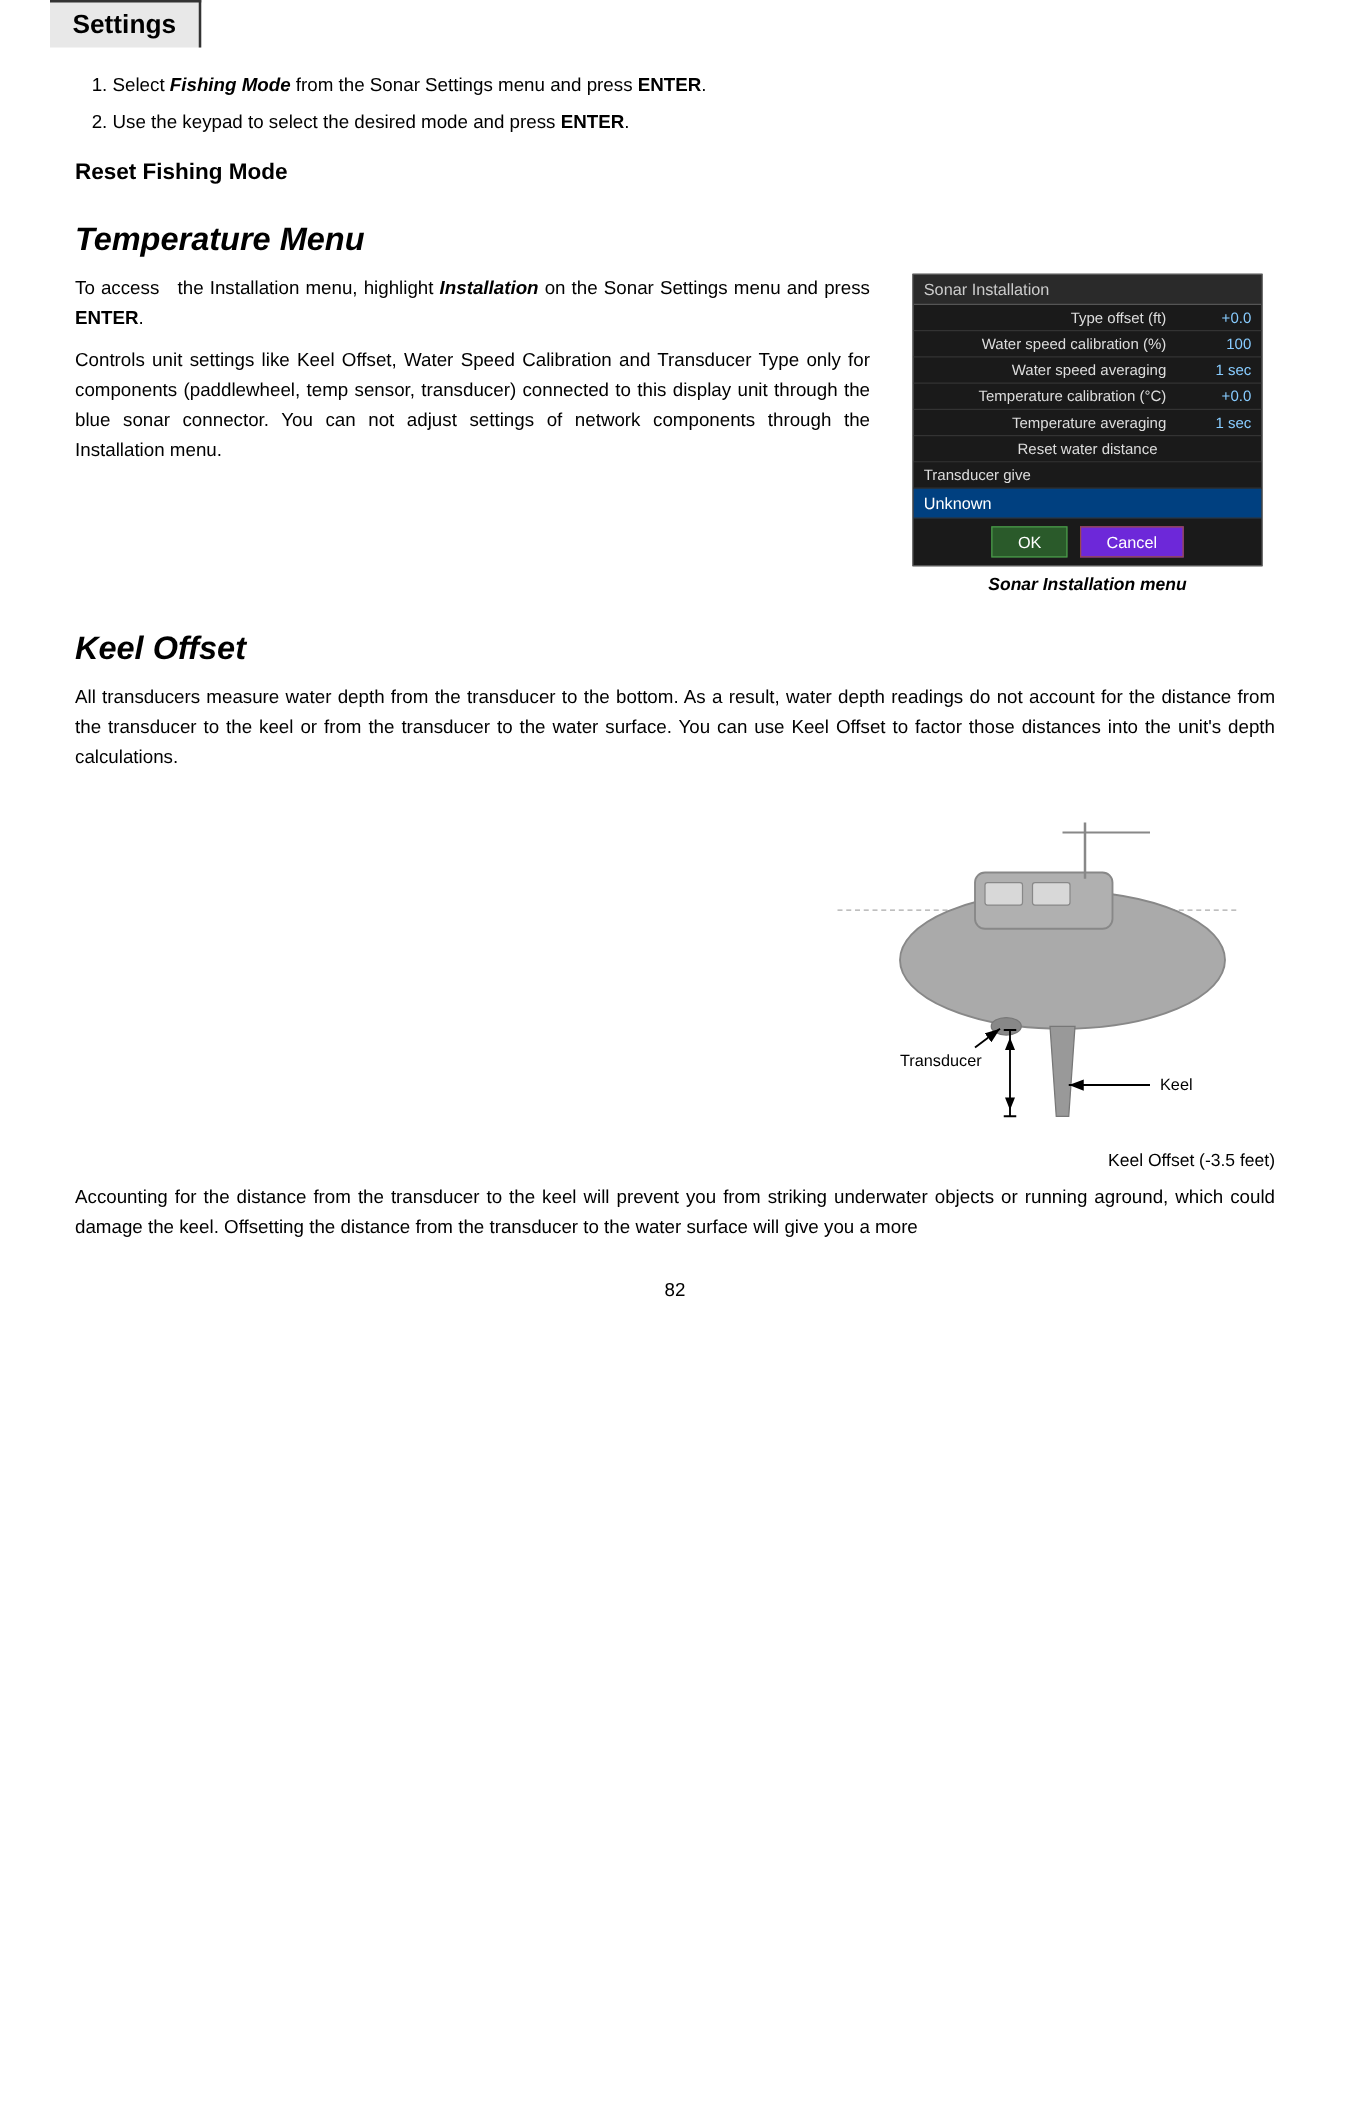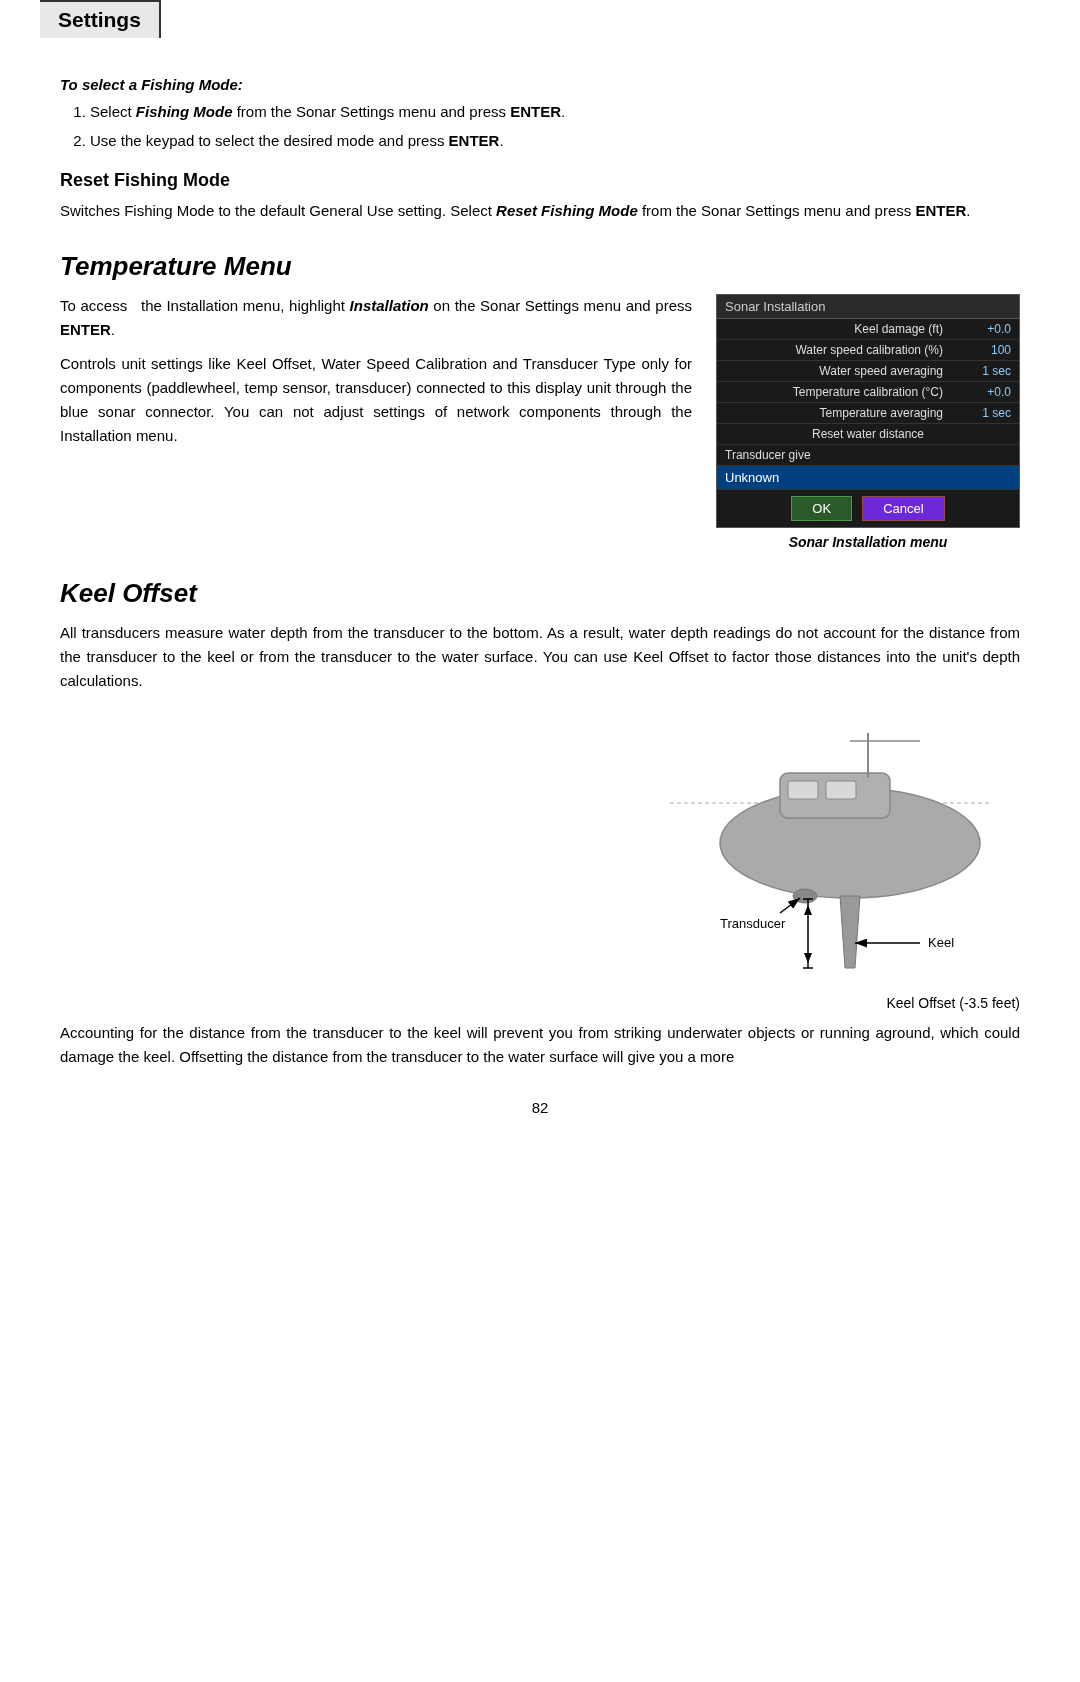--- a/index.html
+++ b/index.html
@@ -78,21 +78,21 @@
     .installation-image-col {
       flex: 0 0 300px;
       display: flex;
       flex-direction: column;
       align-items: center;
     }
     
     .sonar-menu {
       background: #1a1a1a;
       color: #fff;
-      width: 304px;
+      width: 280px;
       font-size: 13px;
       border: 1px solid #555;
     }
     .sonar-menu-title {
       background: #2a2a2a;
       color: #ccc;
       padding: 4px 8px;
       font-size: 13px;
       border-bottom: 1px solid #555;
     }
@@ -187,50 +187,46 @@
   </style>
 </head>
 <body>
 
 <div>
   <div class="settings-tab">Settings</div>
 </div>
 
 <div class="page-content">
 
-  <div class="fishing-mode-header">To select a Fishing Mode:</div>
 
   <ol>
     <li>
       <span>Select <em><b>Fishing Mode</b></em> from the Sonar Settings menu and press <b>ENTER</b>.</span>
     </li>
     <li>
       <span>Use the keypad to select the desired mode and press <b>ENTER</b>.</span>
     </li>
   </ol>
 
   <div class="section-heading">Reset Fishing Mode</div>
-  <p class="body-text">
-    Switches Fishing Mode to the default General Use setting. Select <em><b>Reset Fishing Mode</b></em> from the Sonar Settings menu and press <b>ENTER</b>.
-  </p>
 
   <div class="installation-menu-title">Temperature Menu</div>
 
   <div class="installation-content-row">
     <div class="installation-text-col">
       <p class="body-text">
         To access &nbsp; the Installation menu, highlight <em><b>Installation</b></em> on the Sonar Settings menu and press <b>ENTER</b>.
       </p>
       <p class="body-text">Controls unit settings like Keel Offset, Water Speed Calibration and Transducer Type only for components (paddlewheel, temp sensor, transducer) connected to this display unit through the blue sonar connector. You can not adjust settings of network components through the Installation menu.</p>
     </div>
     <div class="installation-image-col">
       <div class="sonar-menu">
         <div class="sonar-menu-title">Sonar Installation</div>
         <div class="sonar-menu-row">
-          <span class="row-label">Keel damage (ft)</span>
+          <span class="row-label">Type offset (ft)</span>
           <span class="row-value">+0.0</span>
         </div>
         <div class="sonar-menu-row">
           <span class="row-label">Water speed calibration (%)</span>
           <span class="row-value">100</span>
         </div>
         <div class="sonar-menu-row">
           <span class="row-label">Water speed averaging</span>
           <span class="row-value">1 sec</span>
         </div>

